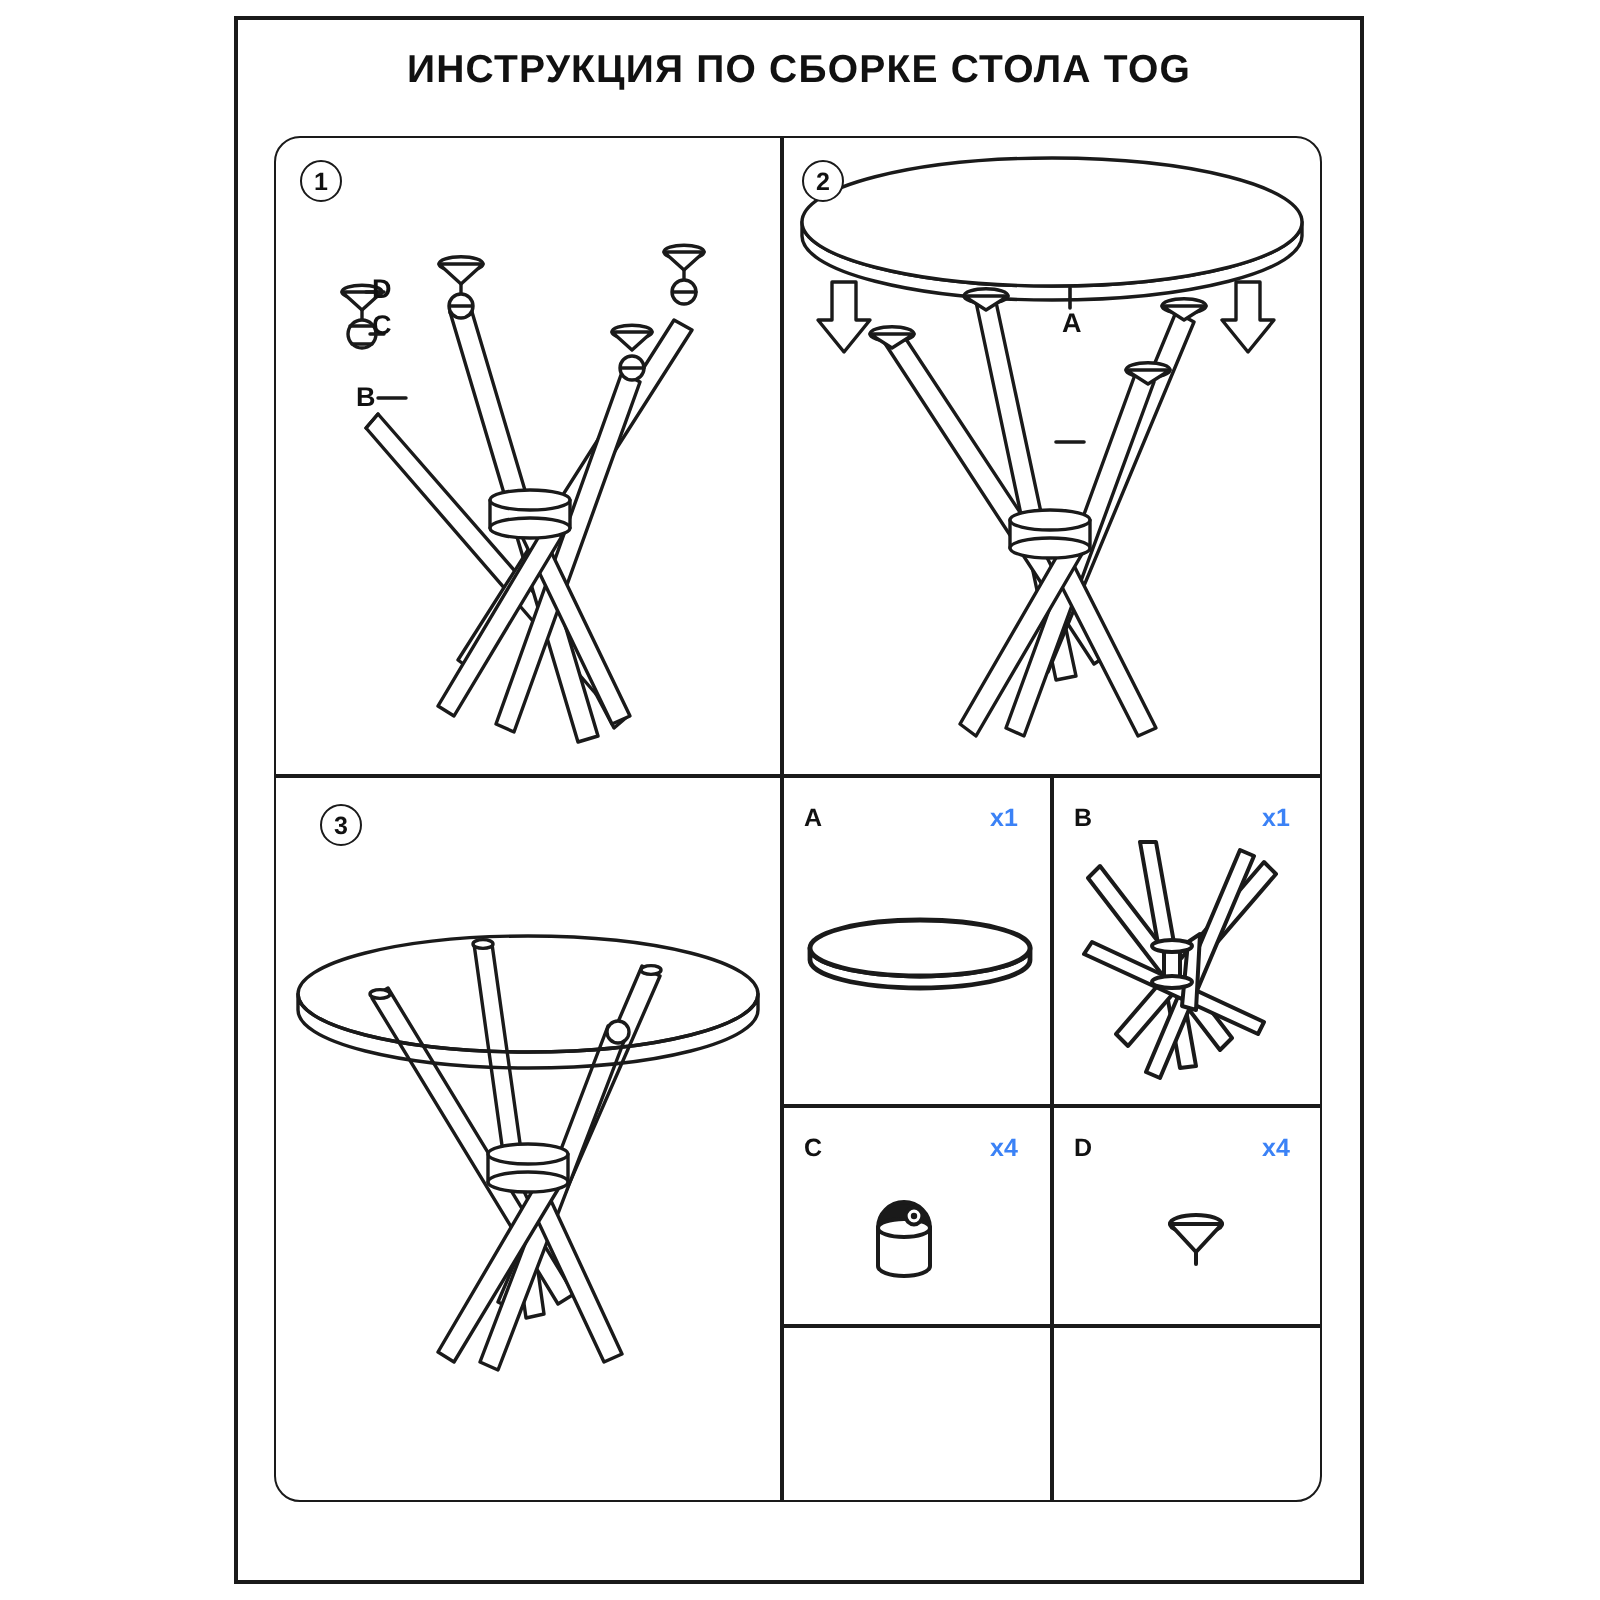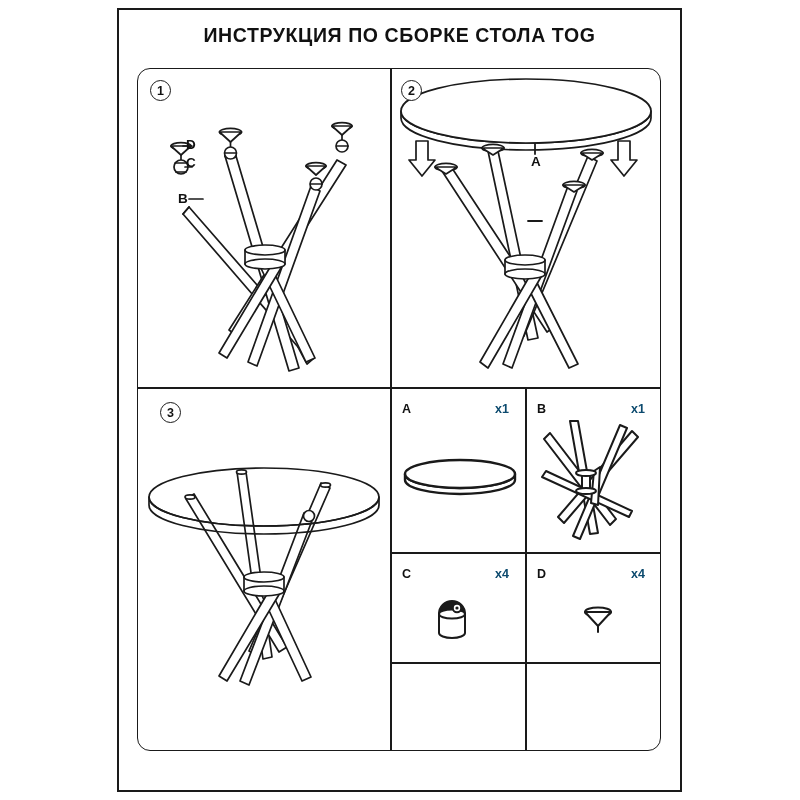--- a/index.html
+++ b/index.html
@@ -110,21 +110,21 @@
   .part-name {
     position: absolute;
     font-size: 12.5px;
     font-weight: bold;
     color: #111111;
   }
   .part-qty {
     position: absolute;
     font-size: 12.5px;
     font-weight: bold;
-    color: #0c4a6e;
+    color: #3b82f6;
   }
   .pa-name { left: 402px; top: 402px; }
   .pa-qty  { left: 495px; top: 402px; }
   .pb-name { left: 537px; top: 402px; }
   .pb-qty  { left: 631px; top: 402px; }
   .pc-name { left: 402px; top: 567px; }
   .pc-qty  { left: 495px; top: 567px; }
   .pd-name { left: 537px; top: 567px; }
   .pd-qty  { left: 631px; top: 567px; }
 

